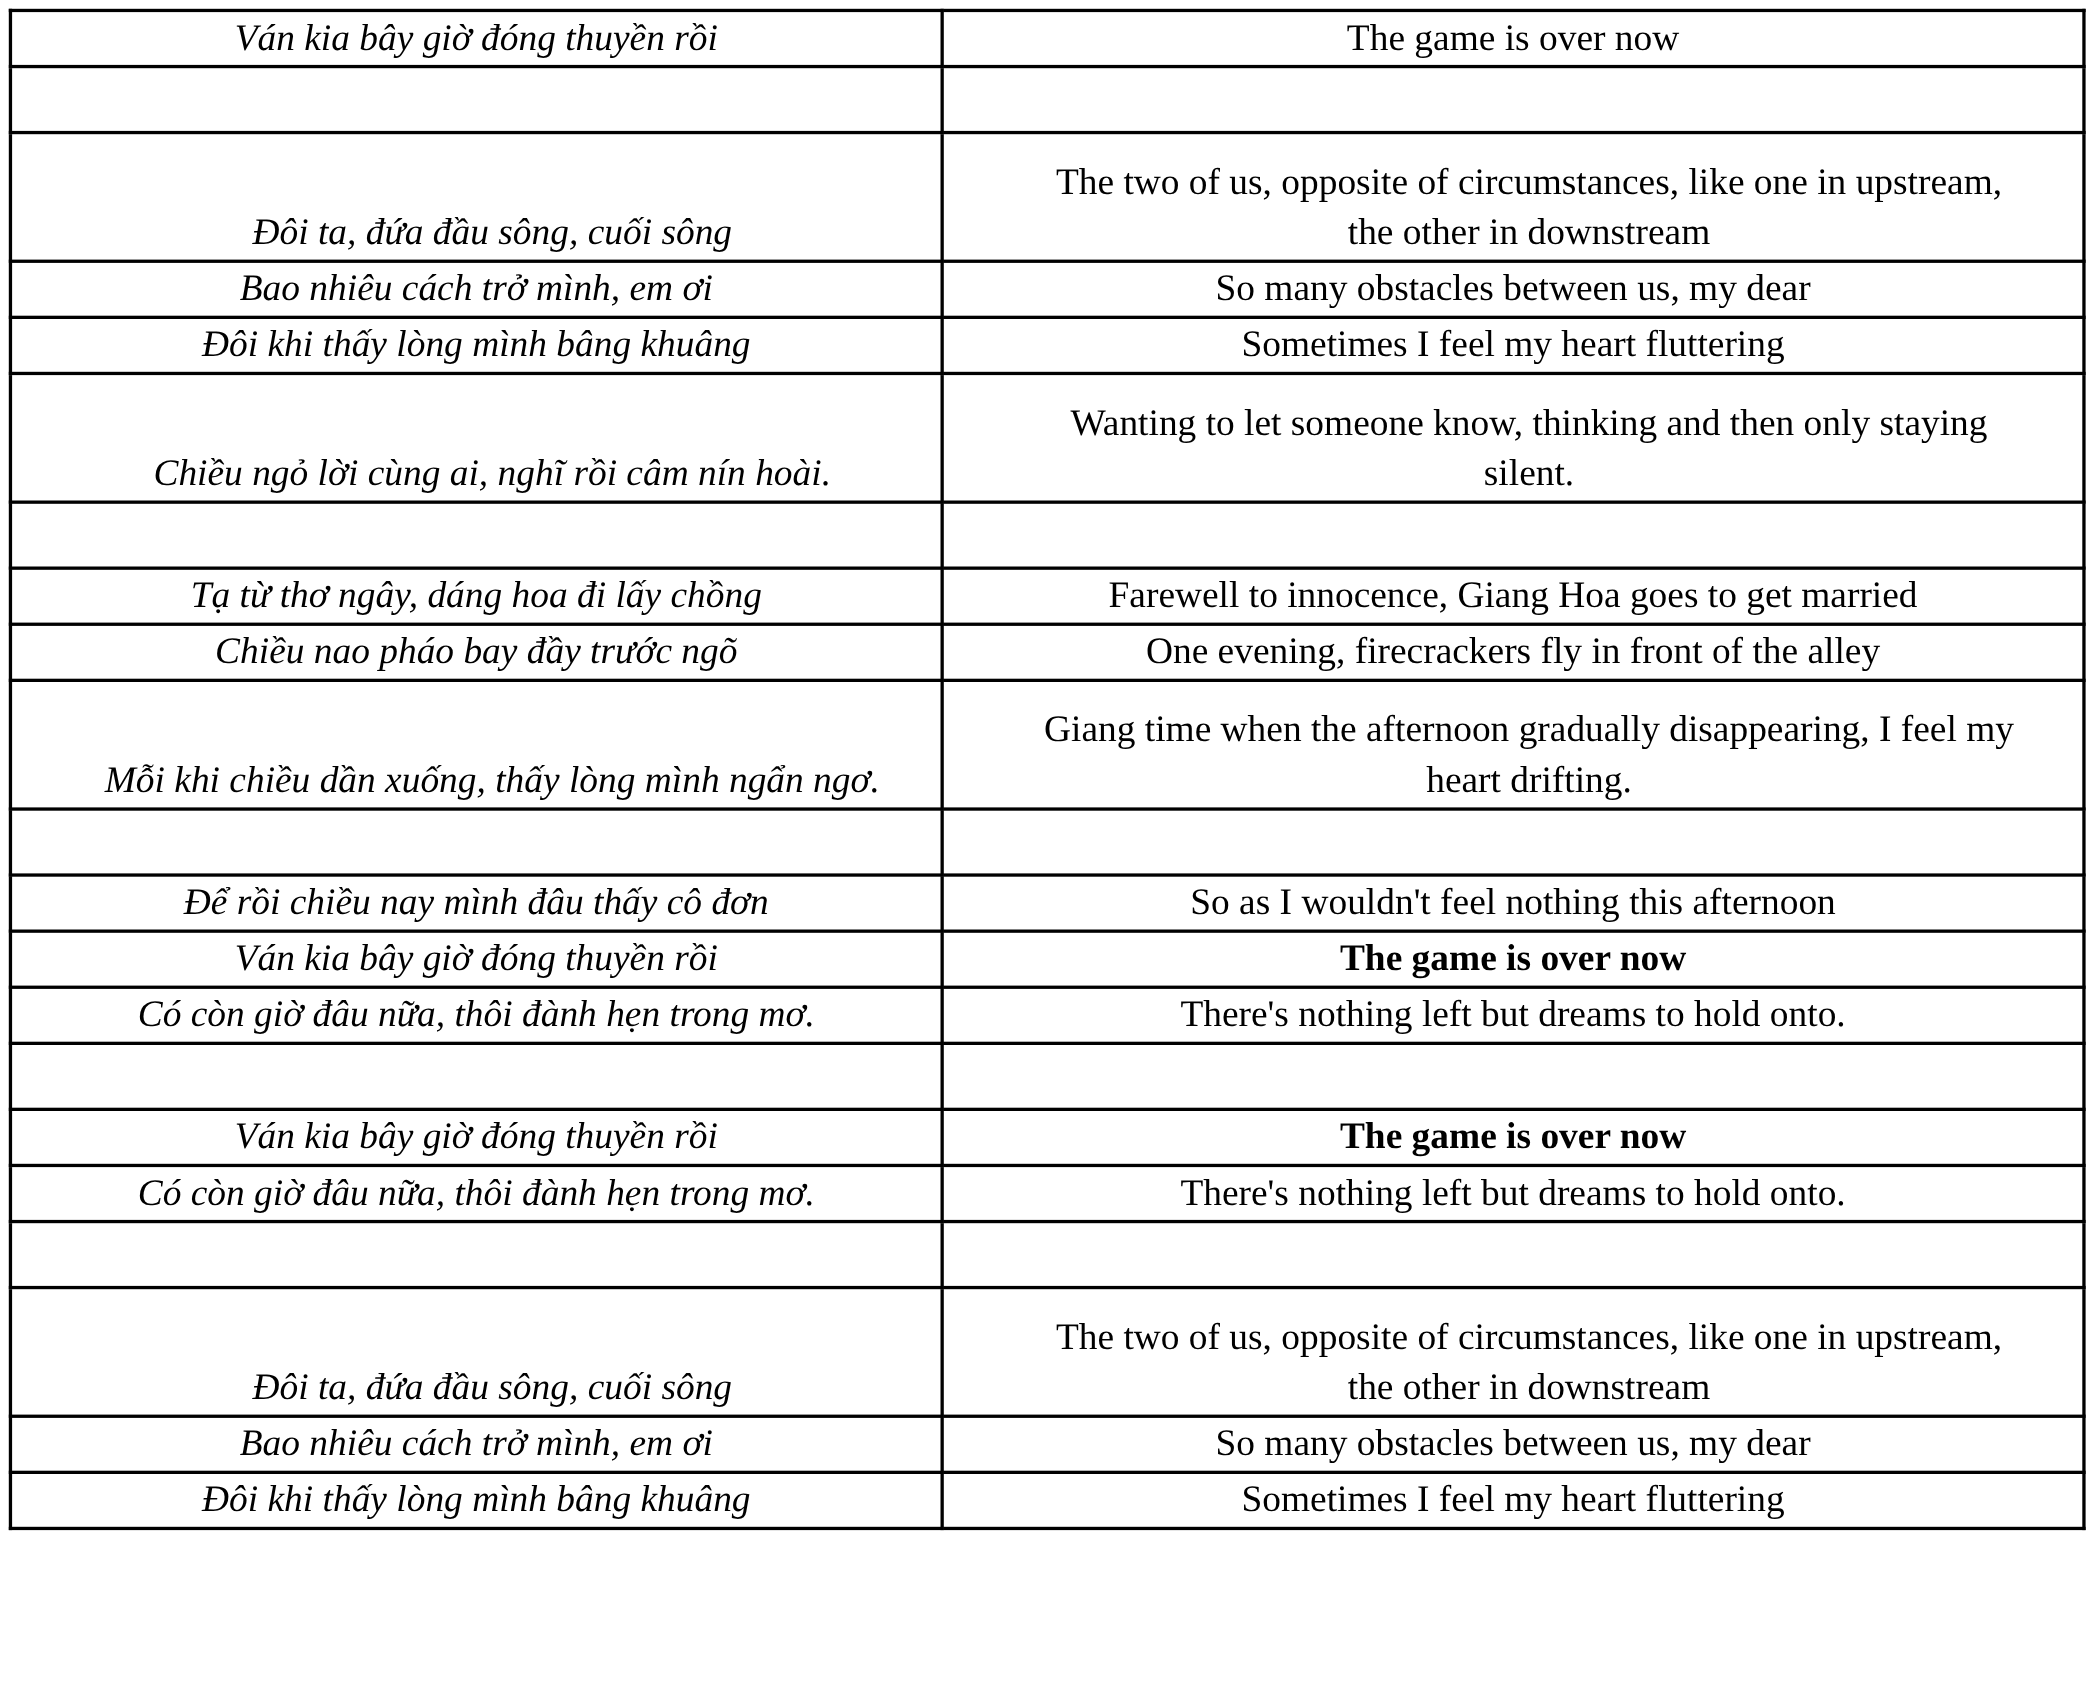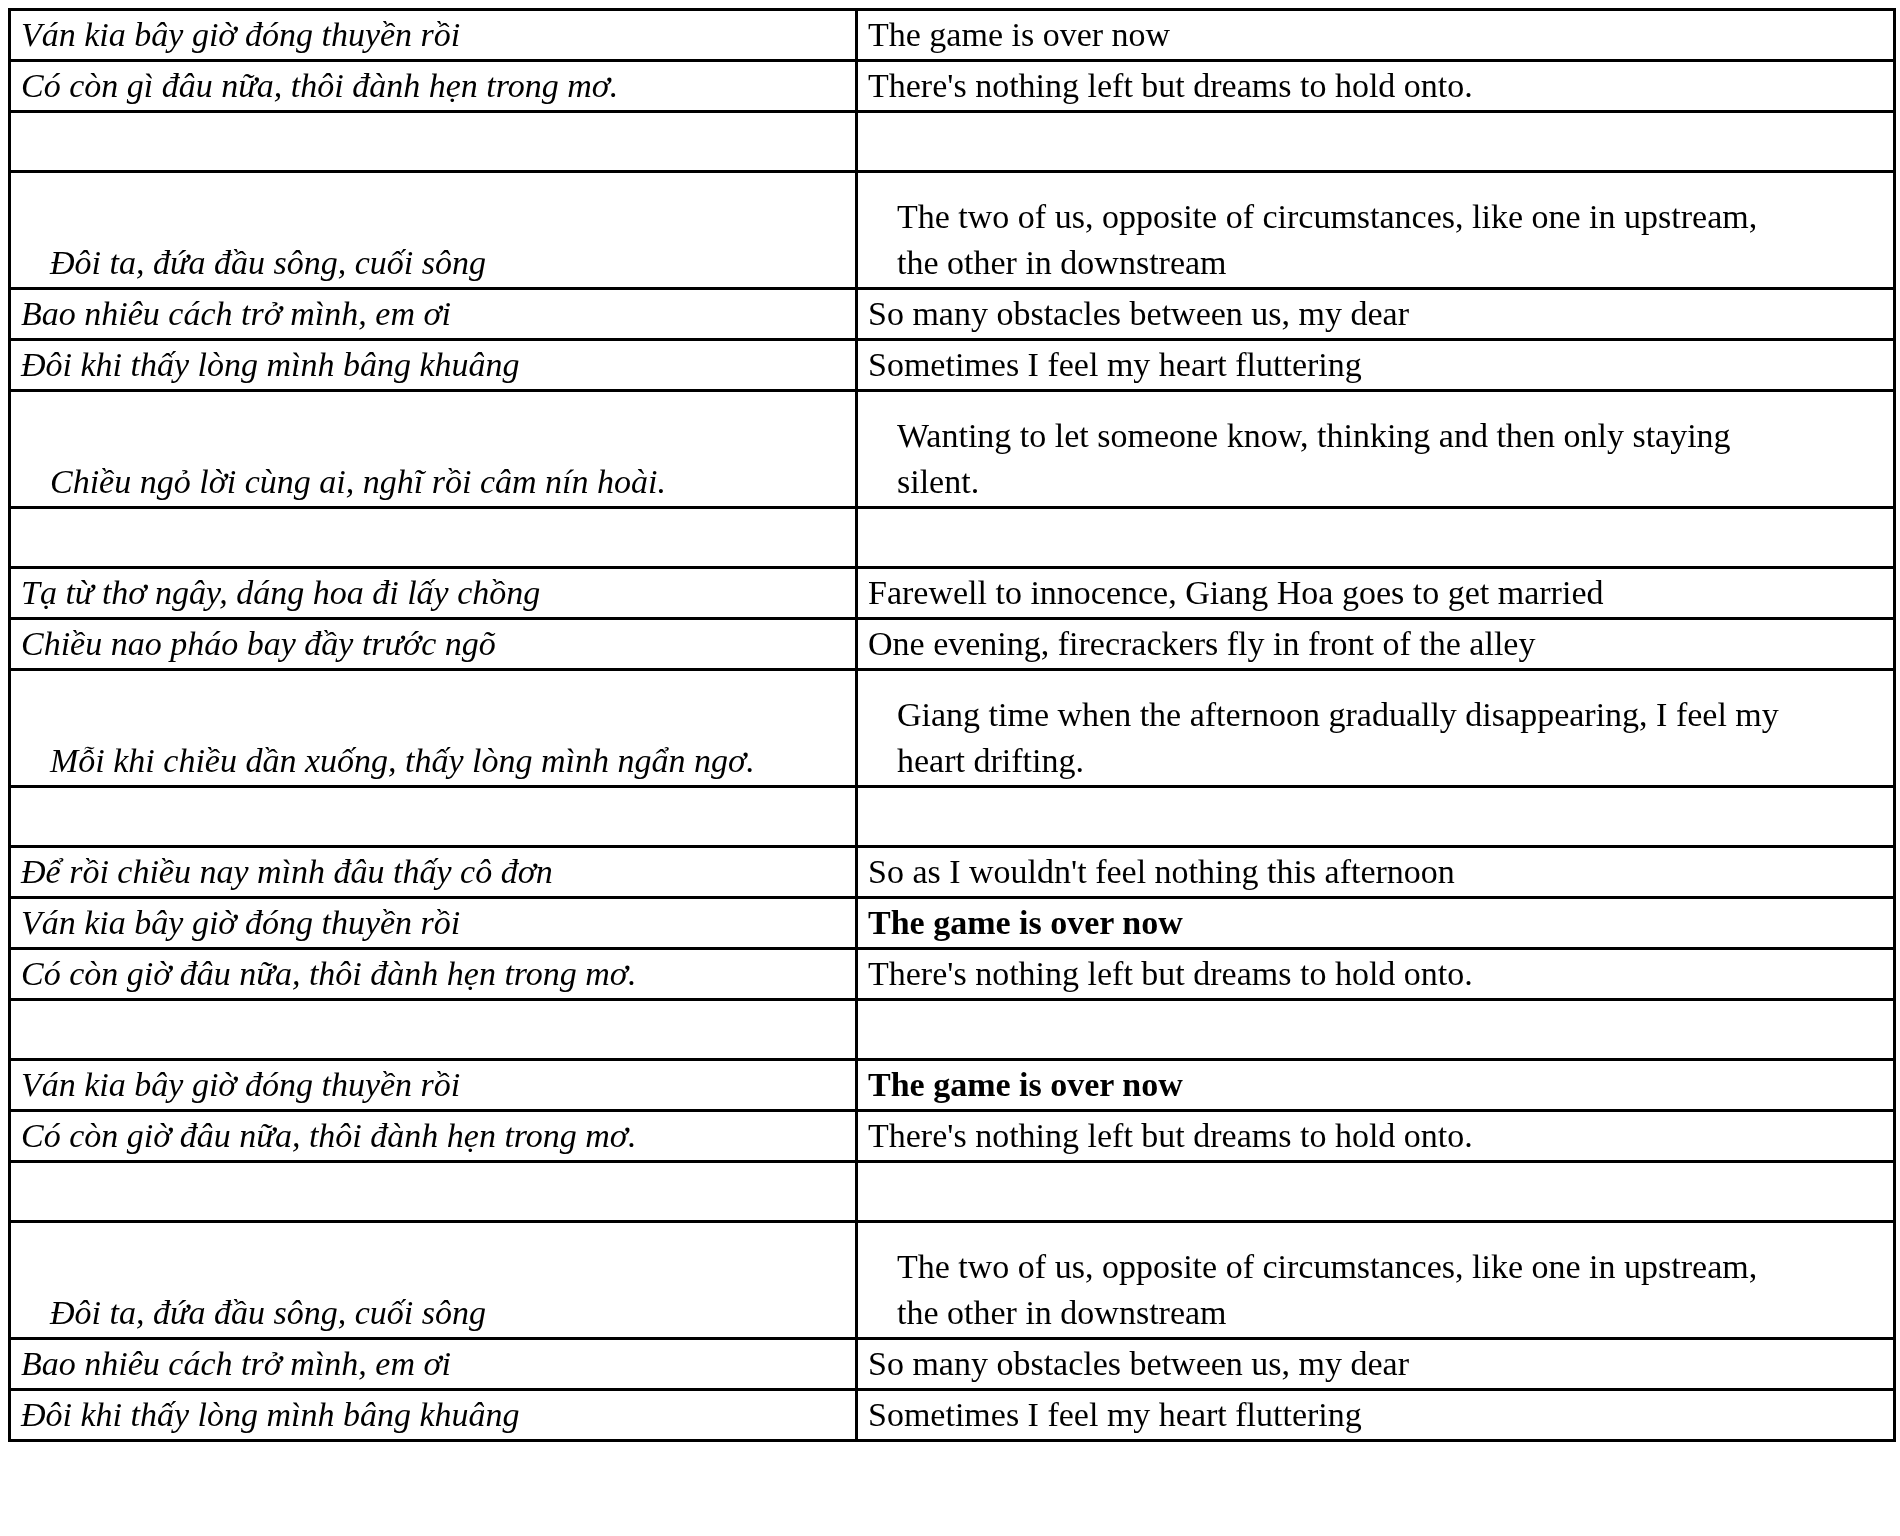--- a/index.html
+++ b/index.html
@@ -24,44 +24,41 @@
     background: #ffffff;
   }
   col.c-vi { width: 847px; }
   table.lyrics td {
     border: 3px solid #000000;
     vertical-align: bottom;
     font-size: 34px;
     line-height: 46px;
     padding: 0 10px 1px 10px;
     overflow: hidden;
+    text-align: center;
   }
   td.vi { font-style: italic; }
   td.en { white-space: pre-line; }
   td.en.bold { font-weight: bold; }
   tr.row-single td { height: 47px; }
   tr.row-empty  td { height: 56px; }
   tr.row-tall   td { height: 113px; padding-left: 39px; }
 </style>
 </head>
 <body>
 
 <table class="lyrics">
   <colgroup>
     <col class="c-vi">
     <col class="c-en">
   </colgroup>
   <tbody>
       <tr class="row-single">
         <td class="vi">Ván kia bây giờ đóng thuyền rồi</td>
         <td class="en">The game is over now</td>
-      </tr>
-      <tr class="row-single">
-        <td class="vi">Có còn gì đâu nữa, thôi đành hẹn trong mơ.</td>
-        <td class="en">There's nothing left but dreams to hold onto.</td>
       </tr>
       <tr class="row-empty">
         <td class="vi"></td>
         <td class="en"></td>
       </tr>
       <tr class="row-tall">
         <td class="vi">Đôi ta, đứa đầu sông, cuối sông</td>
         <td class="en">The two of us, opposite of circumstances, like one in upstream,
 the other in downstream</td>
       </tr>

